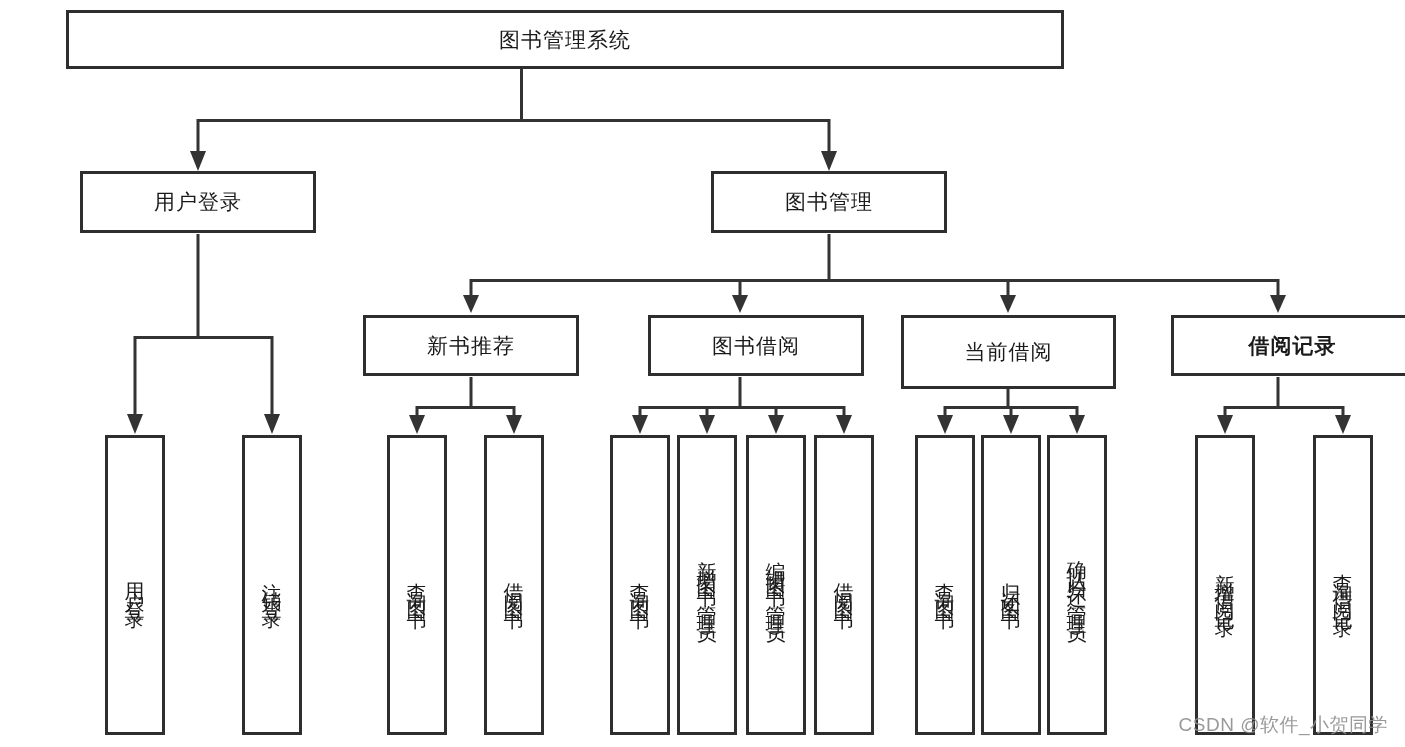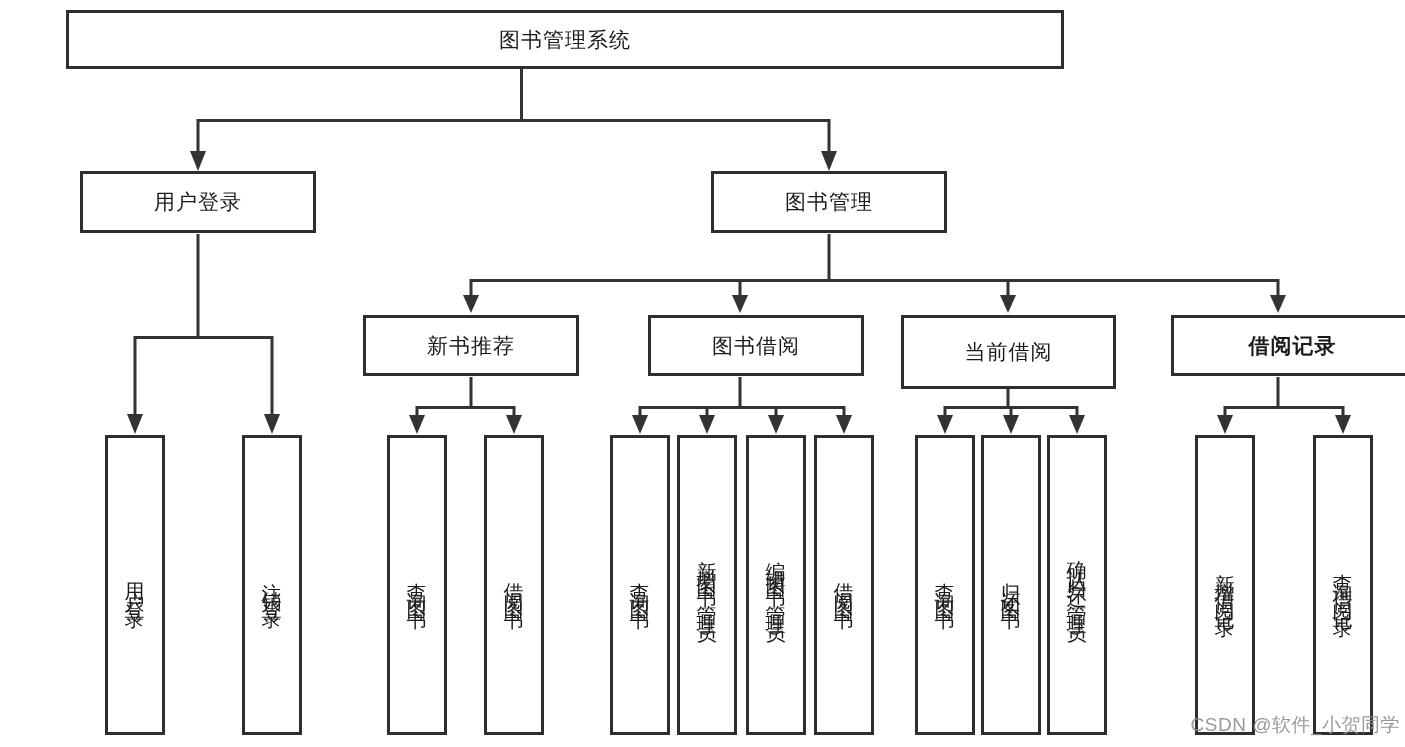--- a/index.html
+++ b/index.html
@@ -56,21 +56,21 @@
     height: 300px;
     font-size: 20px;
     writing-mode: vertical-rl;
     text-orientation: mixed;
     letter-spacing: 9px;
     line-height: 1;
   }
   .watermark {
     position: absolute;
     top: 712px;
-    right: 5px;
+    right: 17px;
     z-index: 5;
     font-size: 19px;
     color: var(--color-watermark);
     opacity: 0.9;
     white-space: nowrap;
     letter-spacing: 0.5px;
   }
 </style>
 </head>
 <body>

